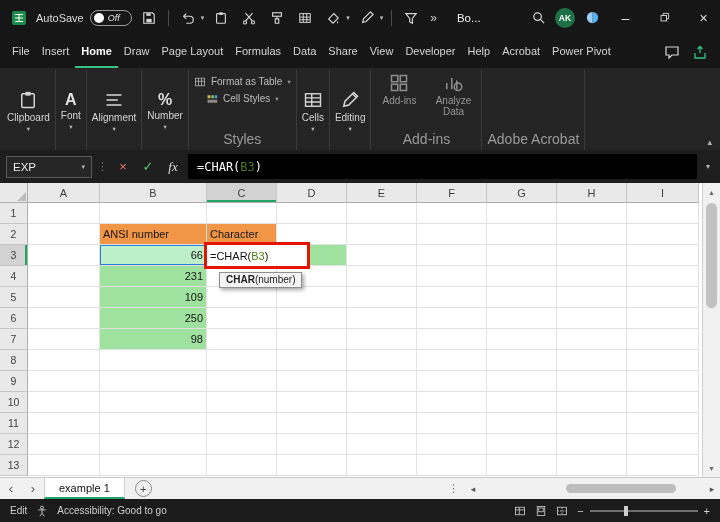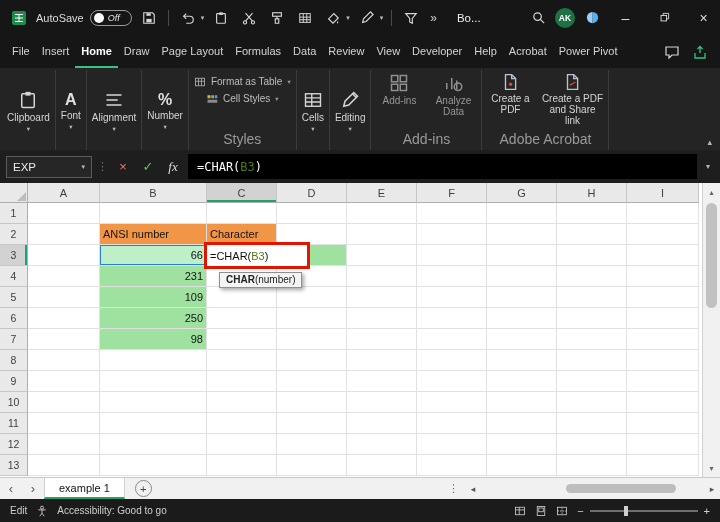--- a/index.html
+++ b/index.html
@@ -233,21 +233,21 @@
 </div>
 
 <div class="menubar">
   <span class="menu-item">File</span>
   <span class="menu-item">Insert</span>
   <span class="menu-item active">Home</span>
   <span class="menu-item">Draw</span>
   <span class="menu-item">Page Layout</span>
   <span class="menu-item">Formulas</span>
   <span class="menu-item">Data</span>
-  <span class="menu-item">Review</span>
+  <span class="menu-item">Share</span>
   <span class="menu-item">View</span>
   <span class="menu-item">Developer</span>
   <span class="menu-item">Help</span>
   <span class="menu-item">Acrobat</span>
   <span class="menu-item">Power Pivot</span>
   <span class="menu-spacer"></span>
   <span class="menu-iconbtn">
     <svg width="16" height="16" viewBox="0 0 16 16" fill="none" stroke="#d6d6d6" stroke-width="1.2">
         <path d="M2 3h12v8H8l-3 3v-3H2z"></path>
       </svg>
@@ -366,42 +366,20 @@
               <path d="M3 13V8M7 13V4M11 13V6"></path>
               <circle cx="12" cy="11" r="3"></circle>
             </svg>
         </span>
         <span>Analyze Data</span>
       </div>
     </div>
     <div class="glabel">Add-ins</div>
   </div>
   <div class="rgroup">
-    <div class="btnrow">
-      <div class="bigbtn two-line">
-        <span>
-          <svg width="18" height="18" viewBox="0 0 16 16" fill="none" stroke="#b9c4d0" stroke-width="1.2">
-              <path d="M4 1.5h5.5L13 5v9.5H4z"></path>
-              <path d="M9.5 1.5V5H13"></path>
-              <circle cx="8.5" cy="10" r="1.5" fill="#d44a3a" stroke="none"></circle>
-            </svg>
-        </span>
-        <span>Create a PDF</span>
-      </div>
-      <div class="bigbtn three-line">
-        <span>
-          <svg width="18" height="18" viewBox="0 0 16 16" fill="none" stroke="#b9c4d0" stroke-width="1.2">
-              <path d="M4 1.5h5.5L13 5v9.5H4z"></path>
-              <path d="M9.5 1.5V5H13"></path>
-              <path d="M6 11l5-3" stroke="#d44a3a"></path>
-            </svg>
-        </span>
-        <span>Create a PDF and Share link</span>
-      </div>
-    </div>
     <div class="glabel">Adobe Acrobat</div>
   </div>
   <span class="ribbon-collapse">▴</span>
 </div>
 
 <div class="formulabar">
   <div class="namebox">
     <span>EXP</span>
     <span class="nb-caret">▾</span>
   </div>

